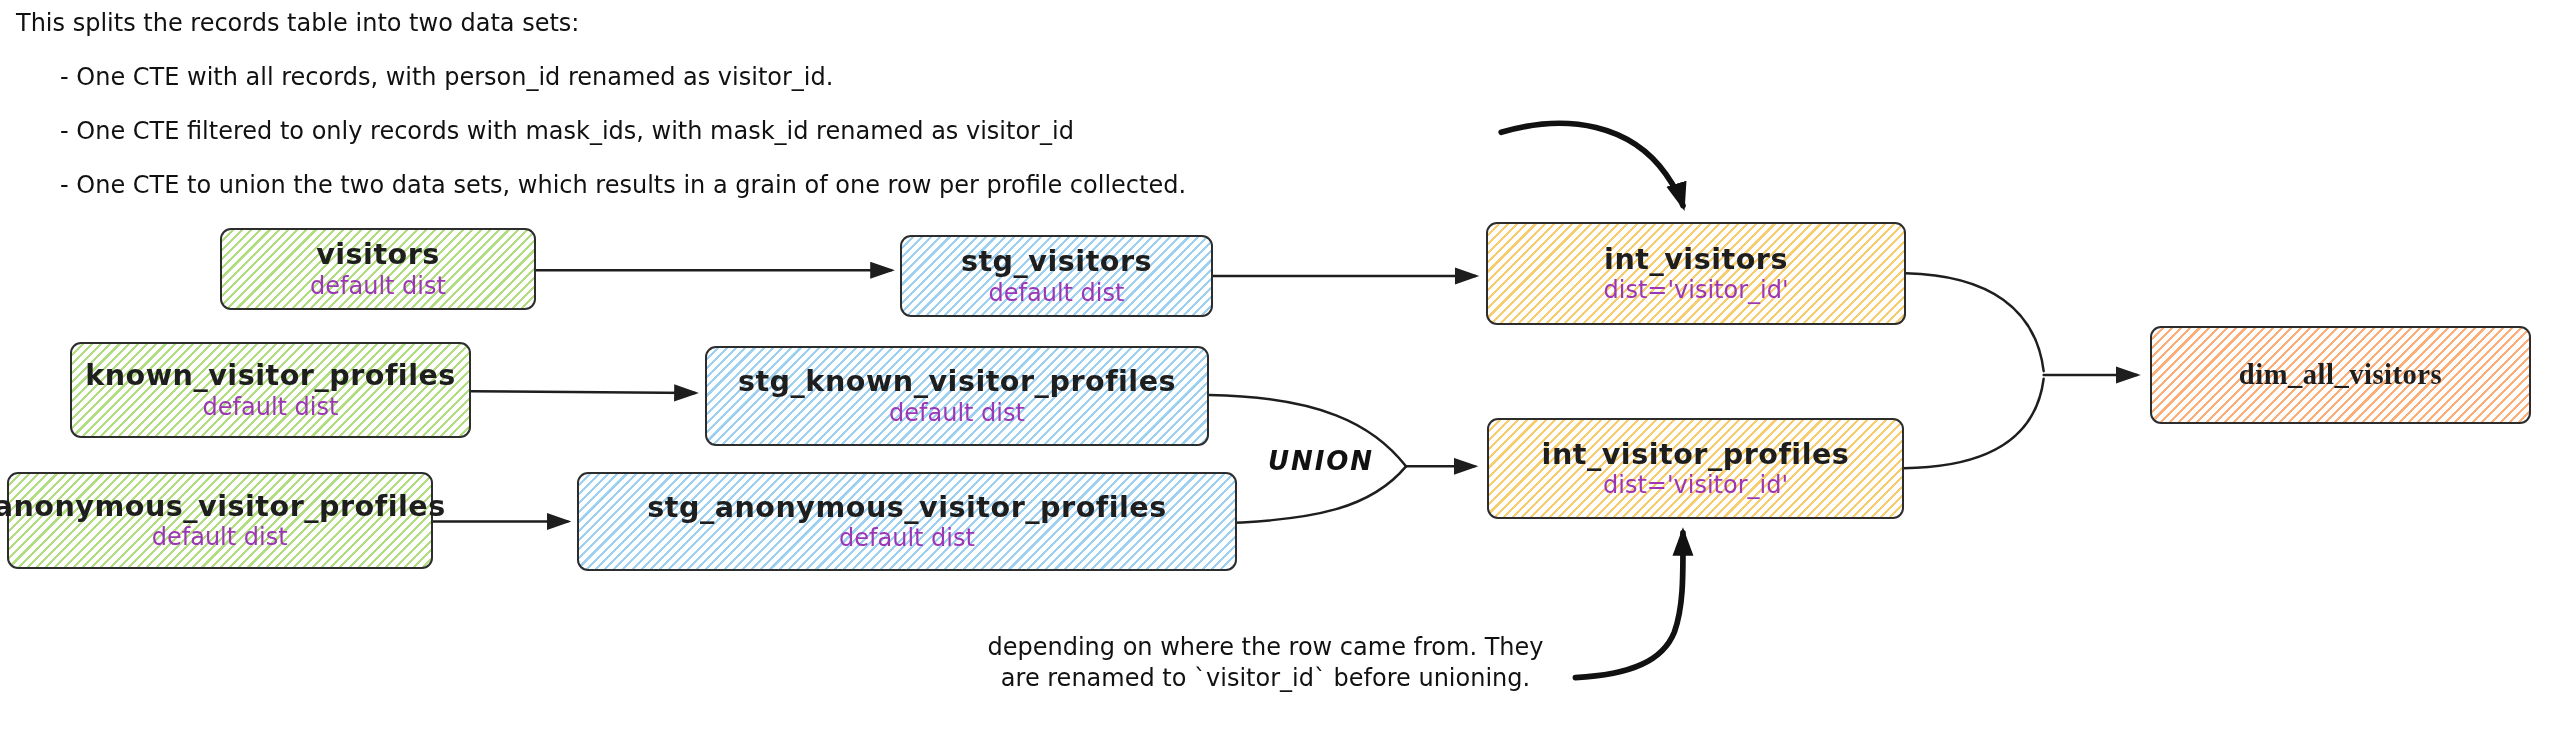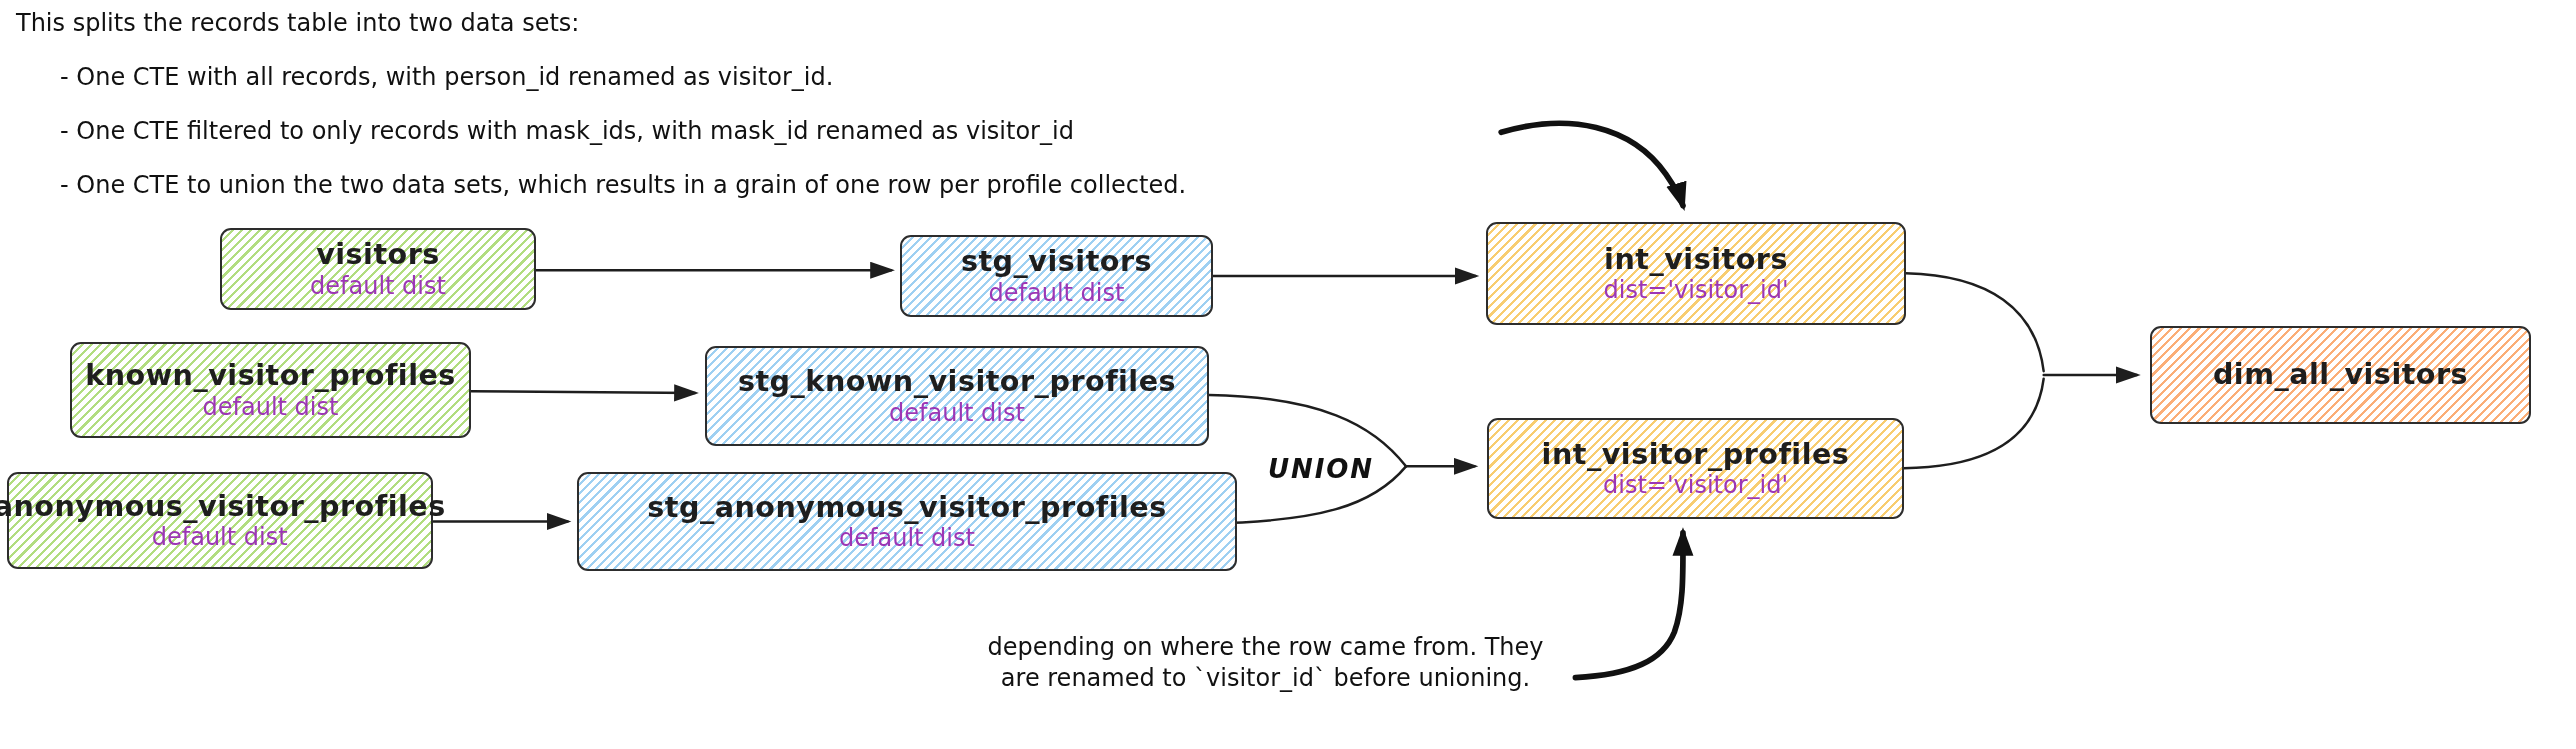--- a/index.html
+++ b/index.html
@@ -17,21 +17,21 @@
     display:flex;flex-direction:column;align-items:center;justify-content:center;
     gap:2.9px;
     border:2.3px solid #2d2d2d;
     border-radius:11px;
     box-sizing:border-box;
     background-color:#ffffff;
   }
   .node.green { background-image:repeating-linear-gradient(135deg, #b2dd80 0 2.2px, transparent 2.2px 6.5px); }
   .node.blue  { background-image:repeating-linear-gradient(135deg, #9ed0f2 0 2.2px, transparent 2.2px 6.5px); }
   .node.yellow{ background-image:repeating-linear-gradient(135deg, #f8cd70 0 2.2px, transparent 2.2px 6.5px); }
-  .node.orange{ background-image:repeating-linear-gradient(135deg, #fbae77 0 2.2px, transparent 2.2px 6.5px); }
+  .node.orange{ background-image:repeating-linear-gradient(135deg, #fbae77 0 2.2px, transparent 2.2px 6.5px);font-family:Liberation Serif, serif; }
   .node .title{
     font-size:28.6px;font-weight:600;letter-spacing:0.5px;color:#1e1e1e;
     white-space:nowrap;line-height:1.1;
   }
   .node .subtitle{
     font-size:24px;font-weight:500;color:#9c36b5;
     white-space:nowrap;line-height:1.05;
   }
   
   .note{position:absolute;font-size:24px;line-height:31px;color:#111111;font-weight:500;}
@@ -56,21 +56,21 @@
     <div class="indent">- One CTE with all records, with person_id renamed as visitor_id.</div>
     <div class="indent">- One CTE filtered to only records with mask_ids, with mask_id renamed as visitor_id</div>
     <div class="indent">- One CTE to union the two data sets, which results in a grain of one row per profile collected.</div>
   </div>
 
   <div class="note note-bottom" style="left:942px;top:632px;width:647px;">
     <div>depending on where the row came from. They</div>
     <div>are renamed to `visitor_id` before unioning.</div>
   </div>
 
-  <div class="union-label" style="left:1268px;top:446px;margin-top:8px;">UNION</div>
+  <div class="union-label" style="left:1268px;top:446px;">UNION</div>
 
   <svg class="connectors" width="2576" height="749" viewBox="0 0 2706 787">
     <defs>
       <marker id="arr" markerUnits="userSpaceOnUse" markerWidth="28" markerHeight="20" refX="22" refY="9" orient="auto">
         <path d="M0,0 L26,9 L0,18 Z" fill="#1e1e1e"></path>
       </marker>
       <marker id="arrBig" markerUnits="userSpaceOnUse" markerWidth="34" markerHeight="26" refX="24" refY="11" orient="auto">
         <path d="M0,0 L30,11 L0,22 Z" fill="#111111"></path>
       </marker>
     </defs>

